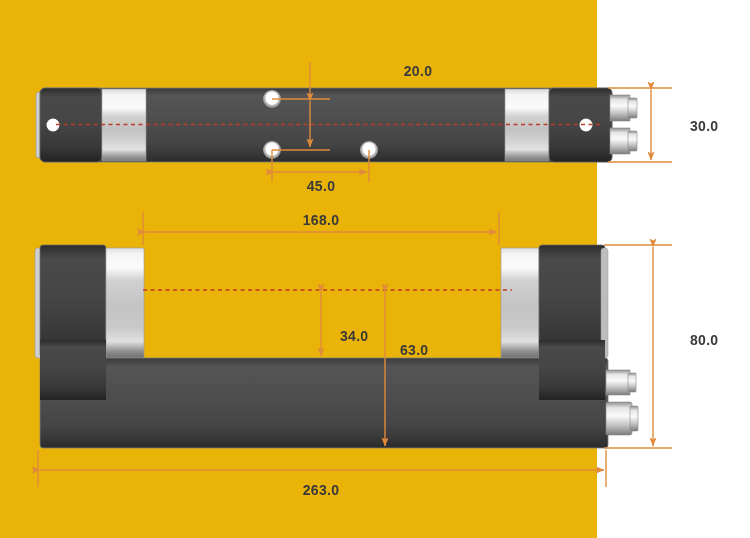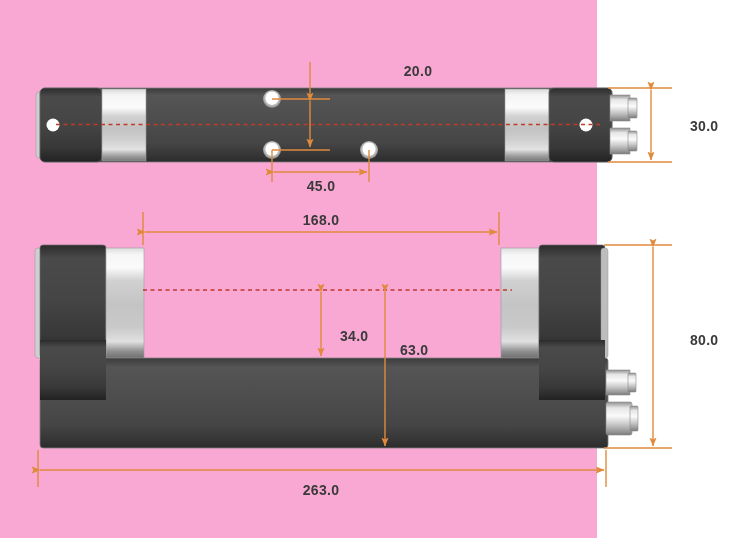--- a/index.html
+++ b/index.html
@@ -10,21 +10,21 @@
   body {
     width: 750px;
     height: 538px;
     font-family: "Liberation Sans", sans-serif;
     overflow: hidden;
   }
   #drawing-root {
     position: relative;
     width: 597px;
     height: 538px;
-    background: #f9a8d4;
+    background: #eab308;
     text-align: center;
   }
   svg.canvas {
     position: absolute;
     left: 0;
     top: 0;
     width: 750px;
     height: 538px;
     display: block;
   }

